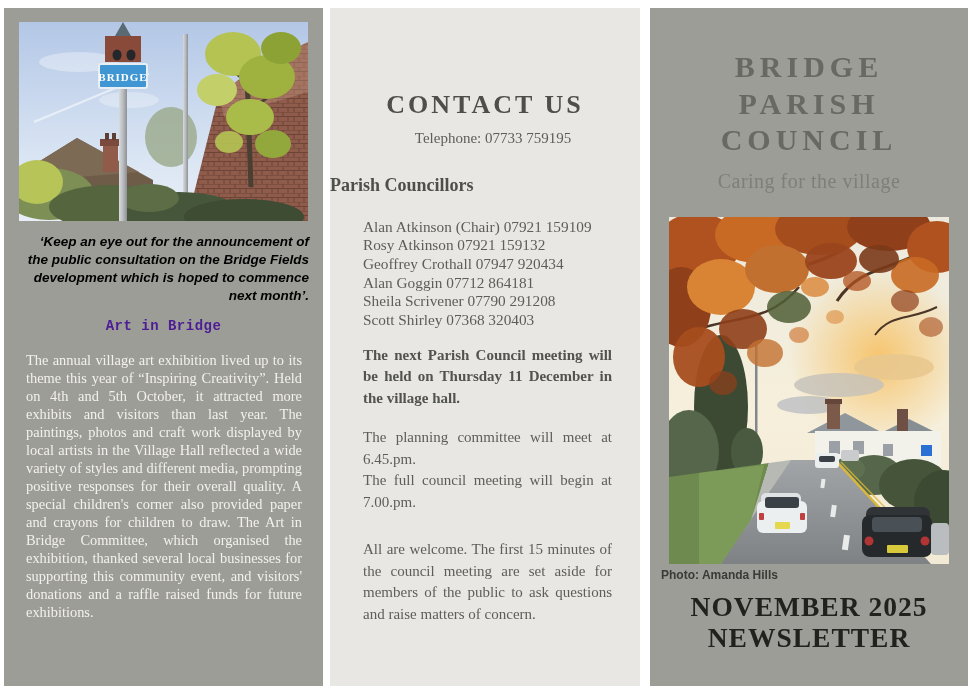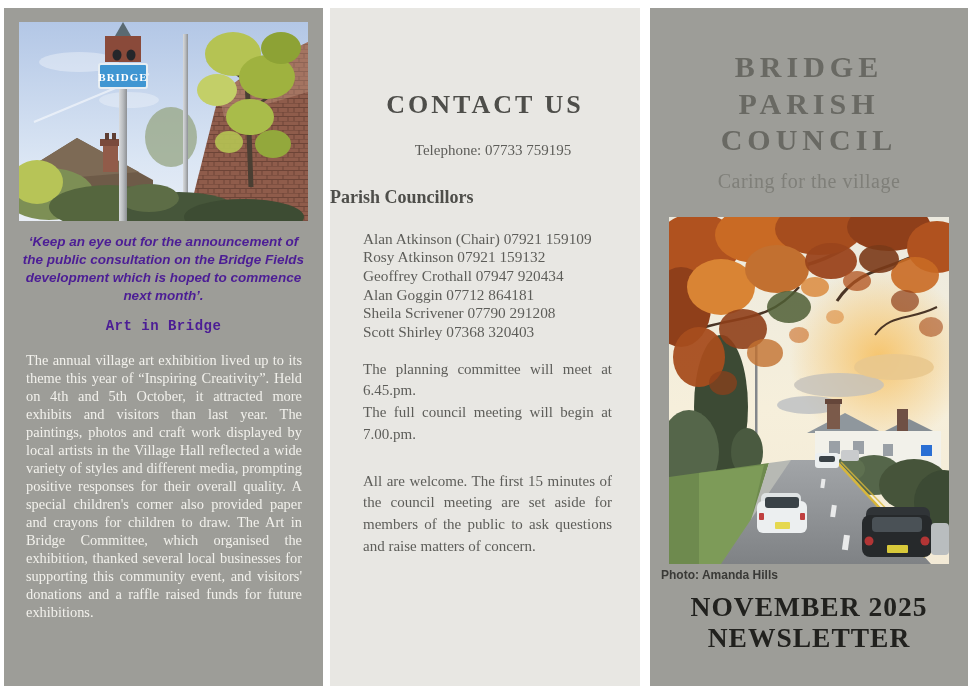--- a/index.html
+++ b/index.html
@@ -12,30 +12,30 @@
   .panel.light { background:#e8e7e3; }
   #left-panel   { left:4px;   width:319px; }
   #middle-panel { left:330px; width:310px; }
   #right-panel  { left:650px; width:318px; }
 
   
   .photo-frame1 { margin:14px auto 0; width:289px; height:199px; overflow:hidden; }
   .photo-frame1 svg { display:block; }
   .quote { margin:12px 14px 0; font-family:"Liberation Sans", sans-serif;
            font-weight:700; font-style:italic; font-size:13.5px; line-height:1.33;
-           color:#4c1d95; text-align:center; }
+           color:#000000; text-align:right; }
   .art-heading { margin-top:13px; text-align:center; font-size:14px;
                  font-weight:700; color:#4c1d95; letter-spacing:.5px;font-family:Liberation Mono, monospace; }
   .article { margin:17px 21px 0 22px; font-size:14.4px; line-height:1.25;
              color:#f2f1ec; text-align:justify; }
 
   
   .contact-title { margin-top:82px; text-align:center; font-size:26px;
                    font-weight:700; letter-spacing:3px; color:#4e4e4a; }
-  .contact-lines { margin-top:20px; text-align:center; font-size:15px;
+  .contact-lines { margin-top:8px; text-align:center; font-size:15px;
                    line-height:1.45; color:#5d5d59;padding-left:16px; }
   .councillors-title { margin-top:25px; text-align:left; font-size:18px;
                        font-weight:700; color:#4e4e4a; }
   .councillors { margin:22px 20px 0 33px; font-size:15.3px; line-height:1.22;
                  color:#5d5d59; }
   .para { margin:0 28px 0 33px; font-size:15px; line-height:1.45;
           color:#5d5d59; text-align:justify; }
   .para.bold { font-weight:700; color:#53534e; margin-top:15px; }
   .para.planning { margin-top:17px; }
   .para.welcome { margin-top:25px; }
@@ -135,20 +135,21 @@
     </div>
     <h2 class="councillors-title">Parish Councillors</h2>
     <div class="councillors">
         <div>Alan Atkinson (Chair) 07921 159109</div>
         <div>Rosy Atkinson 07921 159132</div>
         <div>Geoffrey Crothall 07947 920434</div>
         <div>Alan Goggin 07712 864181</div>
         <div>Sheila Scrivener 07790 291208</div>
         <div>Scott Shirley 07368 320403</div>
       </div>
+    <p class="para bold">The next Parish Council meeting will be held on Thursday 11 December in the village hall.</p>
     <div class="para planning">
         <div>The planning committee will meet at 6.45.pm.</div>
         <div>The full council meeting will begin at 7.00.pm.</div>
       </div>
     <p class="para welcome">All are welcome. The first 15 minutes of the council meeting are set aside for members of the public to ask questions and raise matters of concern.</p>
 
   </section>
 
   <section class="panel gray" id="right-panel">
     <div class="main-title">

